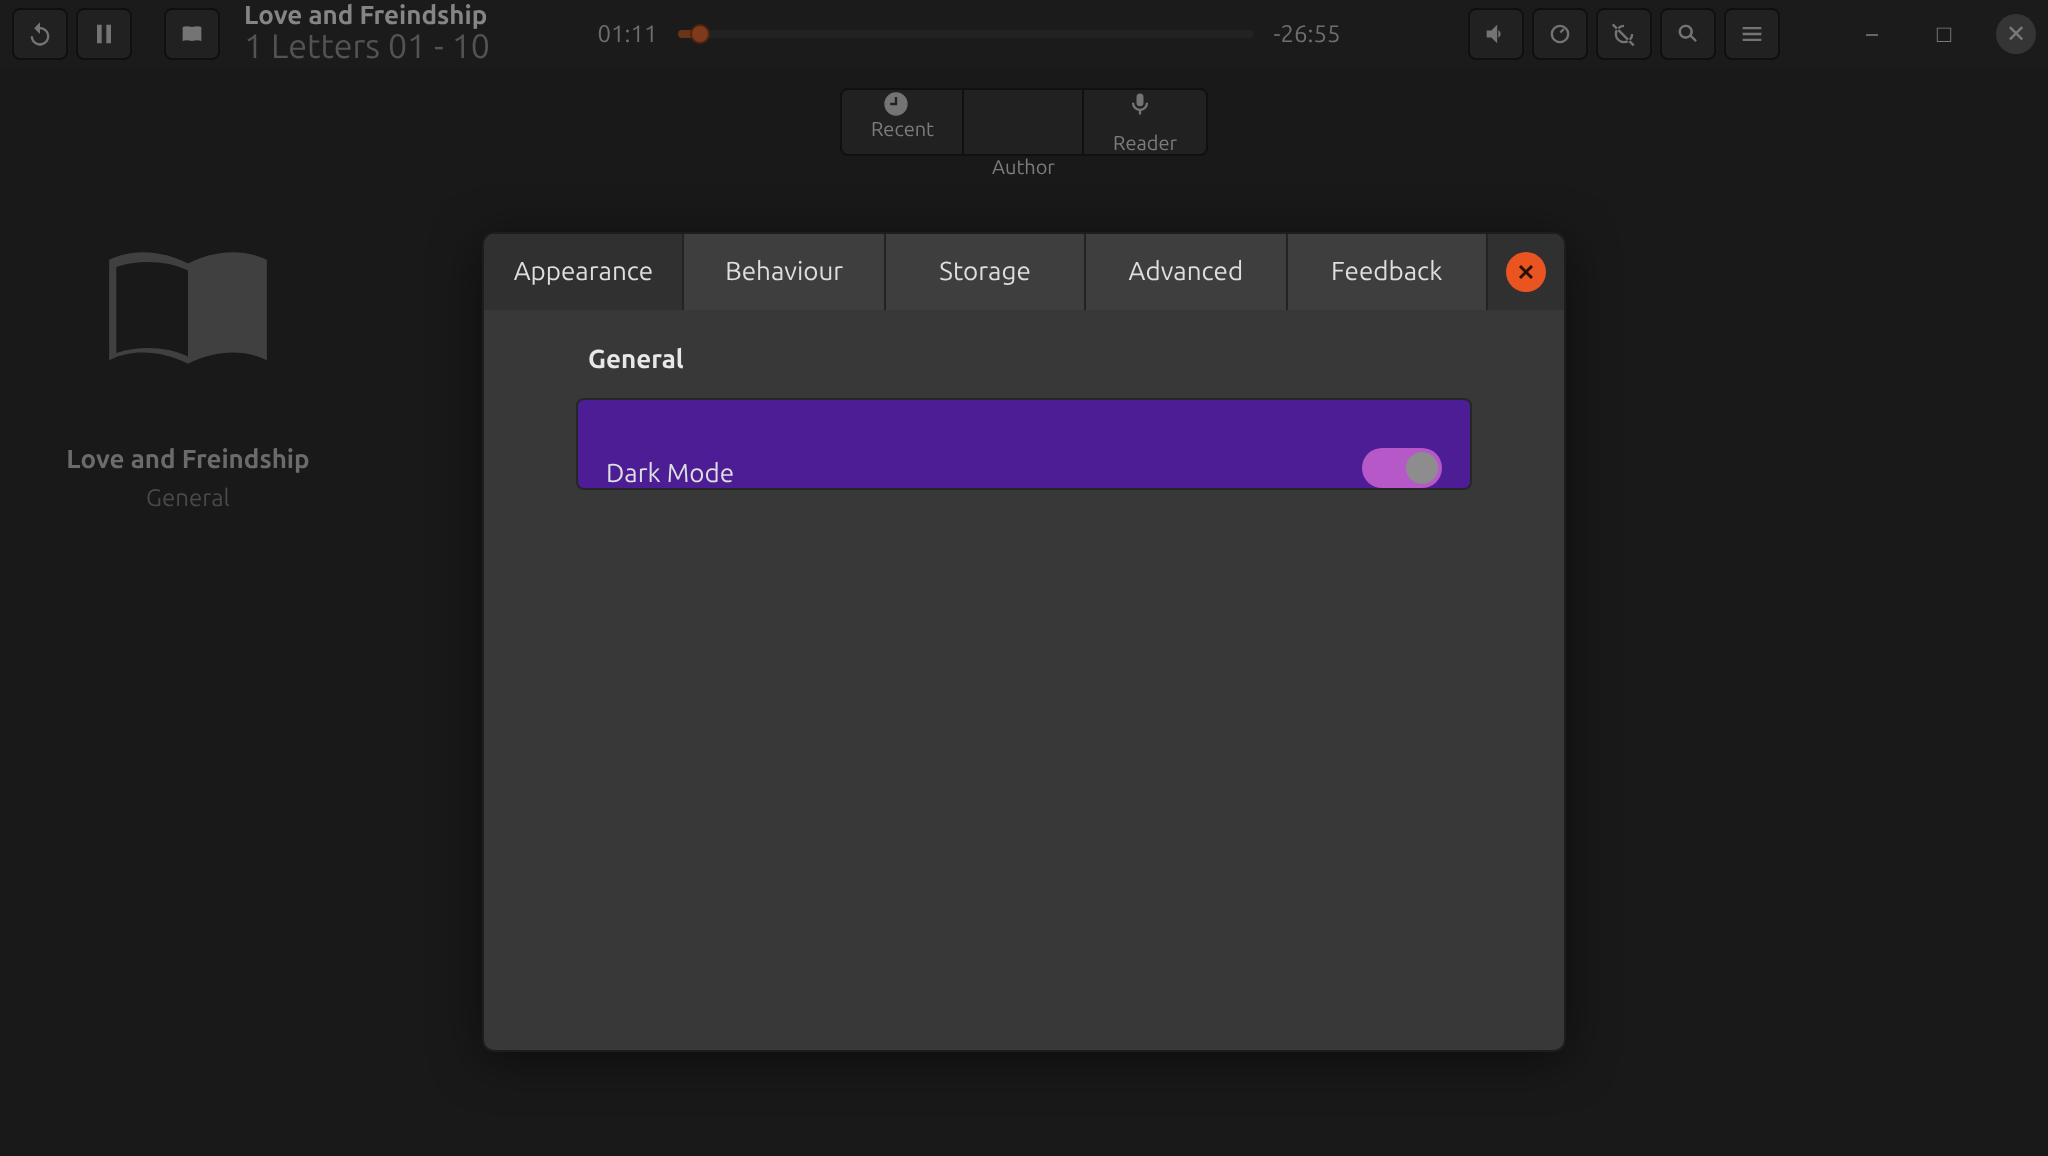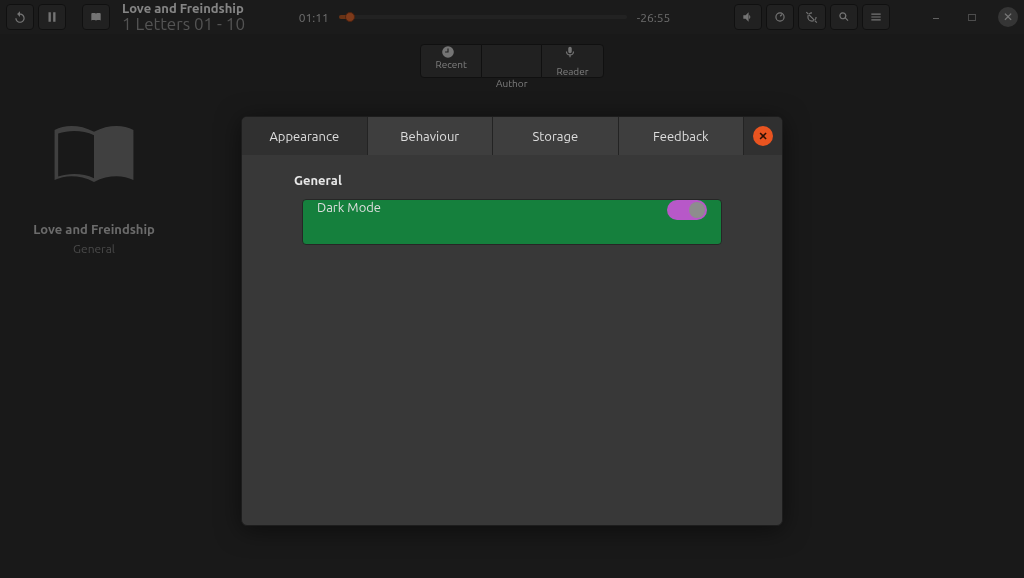--- a/index.html
+++ b/index.html
@@ -119,26 +119,26 @@
   }
   .tab-close .dot::before {
     content: "✕"; color: #2b1005; font-size: 11px; font-weight: 700;
   }
 
   .section-title {
     padding: 18px 0 8px 52px;
     font-size: 13px; font-weight: 700; color: #e8e8e8;
   }
   .row {
-    margin: 4px 60px 0;
+    margin: 4px 46px 0;
     height: 46px;
-    background: #15803d;
+    background: #4c1d95;
     border: 1px solid #262626;
     border-radius: 4px;
-    display: flex; align-items: flex-start;
+    display: flex; align-items: flex-end;
     padding: 0 14px;
   }
   .row .label { flex: 1; font-size: 13px; color: #dedede; }
 
   
   .toggle {
     position: relative; width: 40px; height: 20px;
     background: #b758c8; border-radius: 10px;
     cursor: pointer;
   }
@@ -255,20 +255,21 @@
   <div class="bt2">General</div>
 </div>
 
 <div class="dim"></div>
 
 <div class="dialog">
   <div class="tabs">
     <div class="tab active">Appearance</div>
     <div class="tab">Behaviour</div>
     <div class="tab">Storage</div>
+    <div class="tab">Advanced</div>
     <div class="tab">Feedback</div>
     <div class="tab-close">
         <div class="dot"></div>
       </div>
   </div>
 
   <div class="section-title">General</div>
 
   <div class="row">
     <div class="label">Dark Mode</div>

